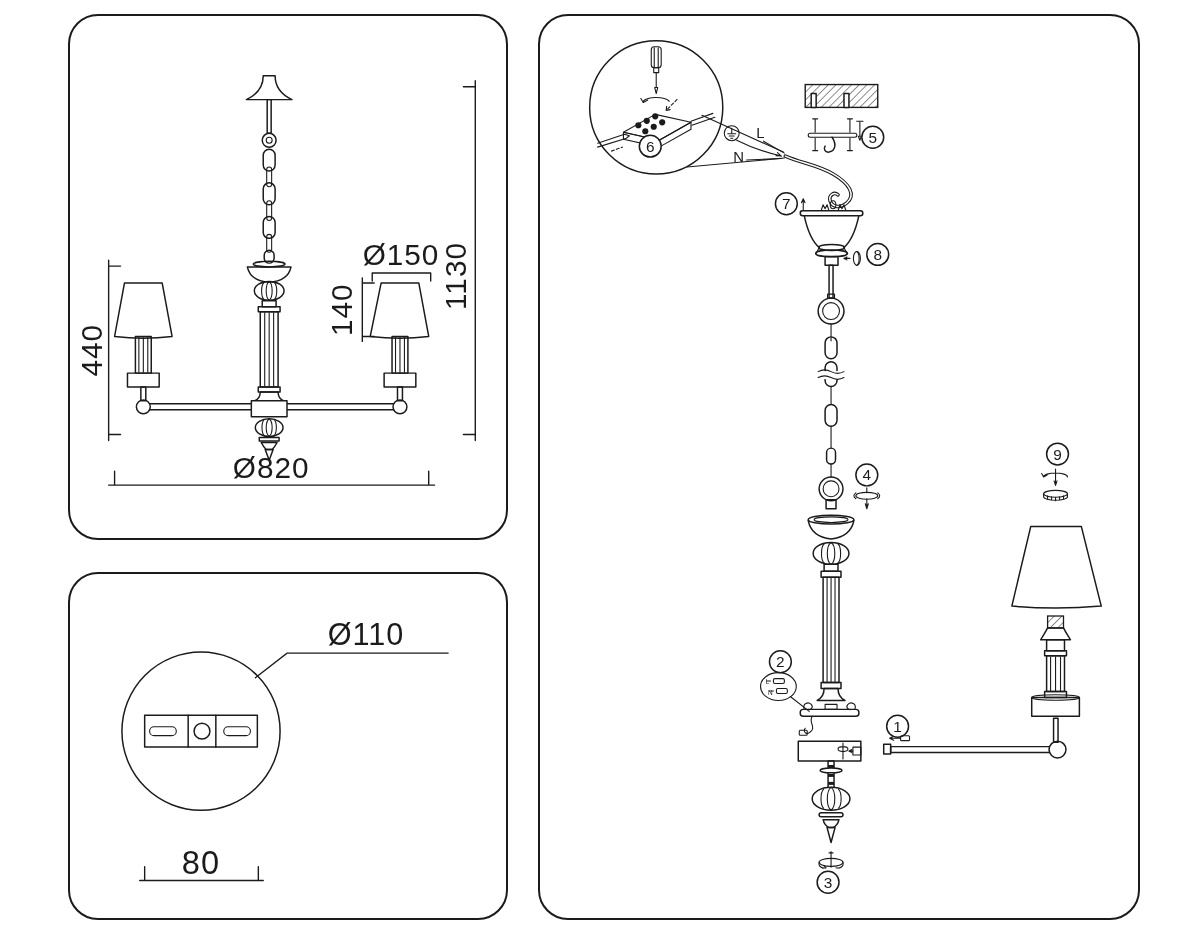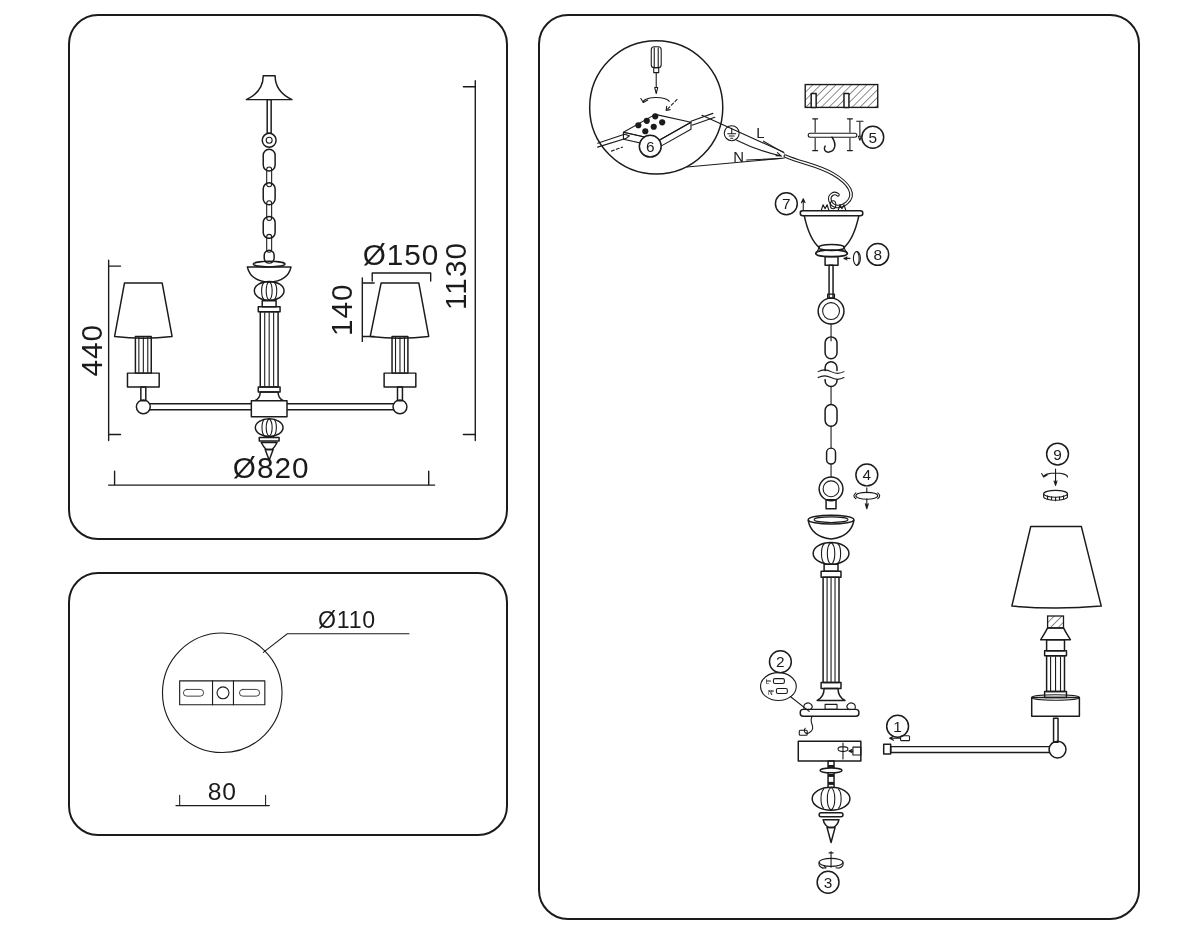--- a/index.html
+++ b/index.html
@@ -1,20 +1,20 @@
 <!DOCTYPE html>
 <html><head>
 <meta charset="utf-8">
 <style>
   html,body{margin:0;padding:0;background:#ffffff;}
   #stage{position:relative;width:1200px;height:933px;background:#ffffff;overflow:hidden;
          font-family:"Liberation Sans", sans-serif;}
   .panel{position:absolute;border:2.5px solid #1b1b1b;border-radius:30px;background:#ffffff;box-sizing:border-box;}
   #panel-front{left:68px;top:14px;width:440px;height:526px;}
-  #panel-mount{left:68px;top:572px;width:440px;height:264px;}
+  #panel-mount{left:68px;top:572px;width:440px;height:348px;}
   #panel-assembly{left:538px;top:14px;width:602px;height:906px;}
   .panel svg{position:absolute;left:0;top:0;width:100%;height:100%;}
   svg .ln{fill:none;stroke:#1b1b1b;stroke-width:1.5;stroke-linecap:round;stroke-linejoin:round;}
   svg .fn{fill:none;stroke:#1b1b1b;stroke-width:1.1;stroke-linecap:round;stroke-linejoin:round;}
   svg .dim{fill:none;stroke:#1b1b1b;stroke-width:1.4;stroke-linecap:round;}
   svg .wh{fill:#ffffff;stroke:#1b1b1b;stroke-width:1.5;stroke-linejoin:round;}
   svg .whf{fill:#ffffff;stroke:none;}
   svg .blk{fill:#1b1b1b;stroke:none;}
   svg text{fill:#1b1b1b;stroke:none;}
   .dimtxt{font-size:30px;letter-spacing:1px;}

